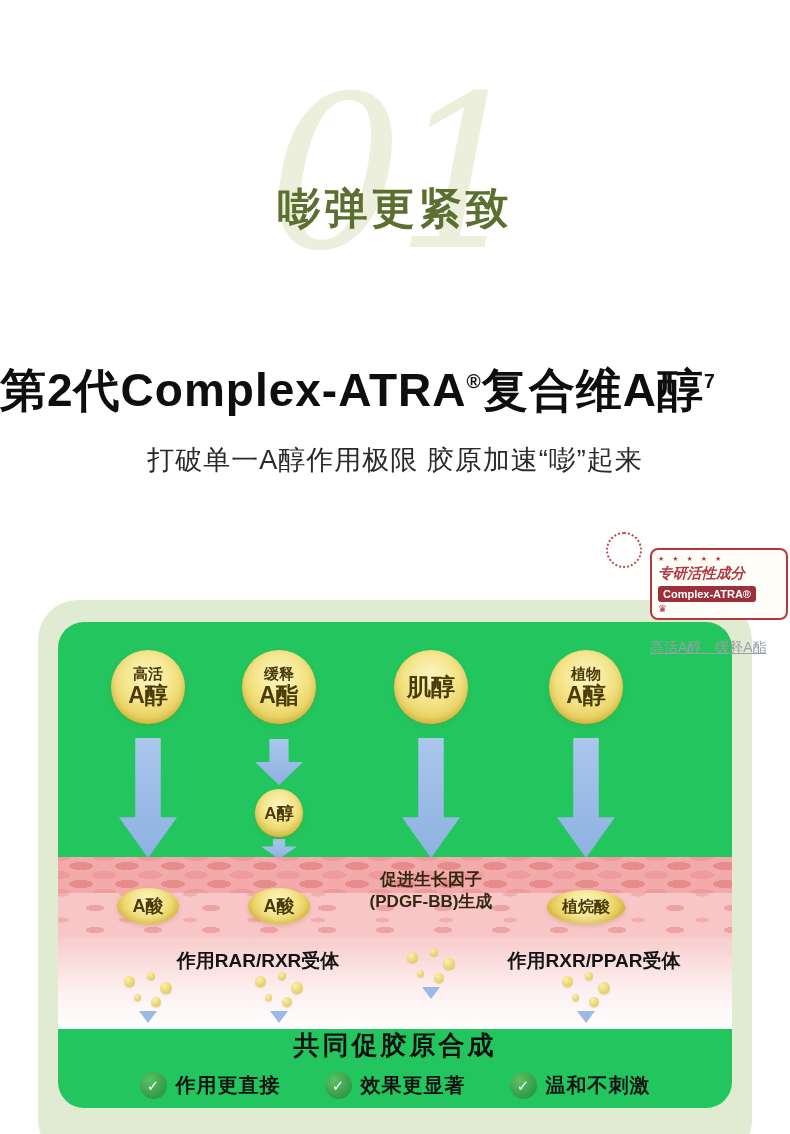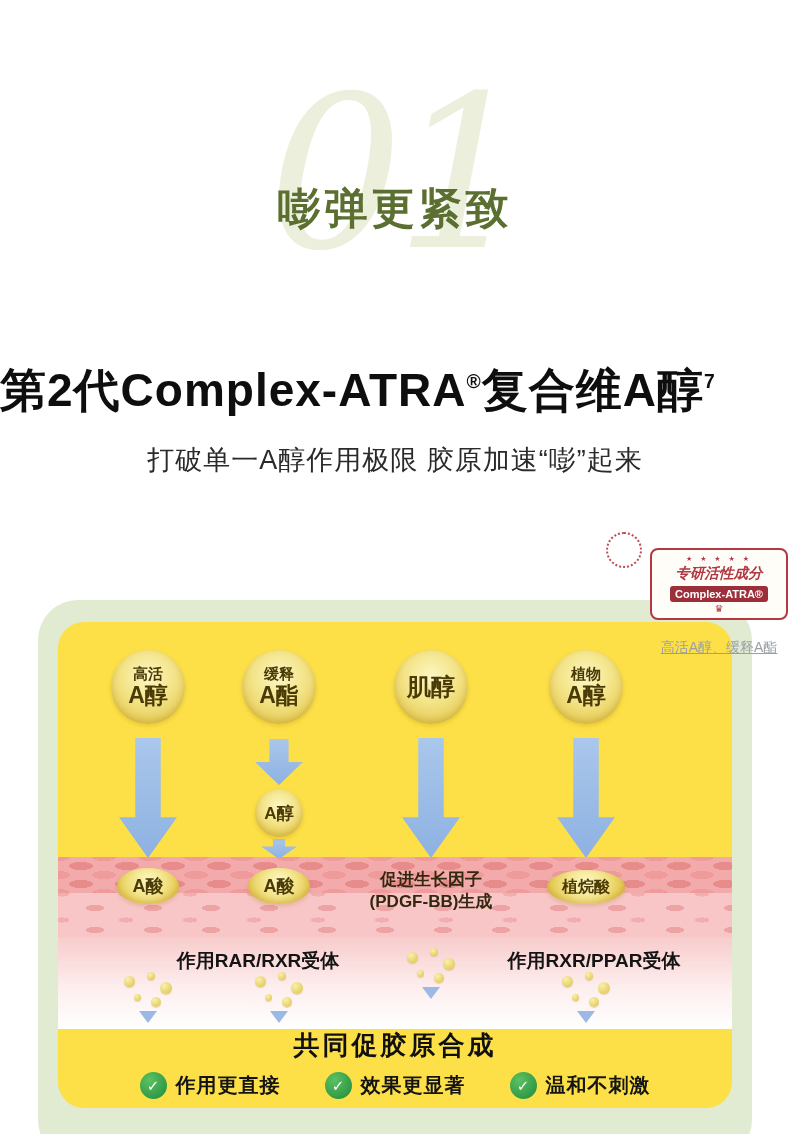--- a/index.html
+++ b/index.html
@@ -12,38 +12,38 @@
     font-size:212px;line-height:1;color:#ecefdc;letter-spacing:-8px;z-index:1;}
   .tagline{position:absolute;top:180px;left:0;right:0;text-align:center;
     font-size:43px;font-weight:800;color:#5b7030;letter-spacing:4px;z-index:2;}
   .main-title{position:absolute;top:360px;left:0;right:0;text-align:left;
     font-size:46px;font-weight:800;color:#0e0e0e;letter-spacing:1px;z-index:2;}
   .main-title sup{font-size:0.42em;vertical-align:18px;font-weight:800;}
   .subtitle{position:absolute;top:442px;left:0;right:0;text-align:center;
     font-size:27px;font-weight:500;color:#2a2a2a;letter-spacing:1px;z-index:2;}
 
   
-  .badge-wrap{position:absolute;left:630px;top:548px;width:138px;z-index:6;text-align:center;padding-left:20px;}
+  .badge-wrap{position:absolute;left:630px;top:548px;width:138px;z-index:6;padding-left:20px;}
   .badge-burst{position:absolute;left:-24px;top:-16px;width:32px;height:32px;
     border-radius:50%;border:2px dotted #c04a55;}
   .badge-box{position:relative;border:2px solid #b23842;border-radius:8px;
     background:#fffdf7;padding:5px 6px 4px;}
   .badge-stars{font-size:7px;color:#b23842;letter-spacing:3px;line-height:1;}
   .badge-title{font-size:14.5px;font-weight:800;font-style:italic;color:#b23842;
     margin-top:2px;white-space:nowrap;}
   .badge-pill{display:inline-block;background:#9d2f3a;color:#fff;font-size:11px;
     font-weight:700;border-radius:3px;padding:2px 5px;margin-top:3px;white-space:nowrap;}
   .badge-crown{font-size:10px;color:#b23842;line-height:1;margin-top:2px;}
   .badge-caption{margin-top:19px;font-size:14px;color:#9aa0a6;white-space:nowrap;text-decoration:underline;}
 
   
   .panel{position:absolute;left:38px;top:600px;width:714px;height:560px;
     background:#e0ebd2;border-radius:40px;z-index:3;}
   .panel-inner{position:absolute;left:20px;top:22px;width:674px;height:486px;
-    background:#fde047;border-radius:26px;overflow:hidden;}
+    background:#22c55e;border-radius:26px;overflow:hidden;}
 
   
   .gold{background:radial-gradient(circle at 50% 36%,#fdf7c4 0%,#f3e386 45%,#e5ca54 80%,#d8b93c 100%);
     box-shadow:inset 0 -3px 6px rgba(160,120,0,.28),0 2px 4px rgba(150,110,0,.22);}
   .source-circle{position:absolute;width:74px;height:74px;border-radius:50%;
     display:flex;flex-direction:column;align-items:center;justify-content:center;
     color:#4a3a06;z-index:2;text-align:center;}
   .source-small{font-size:15px;font-weight:700;line-height:1.15;}
   .source-large{font-size:23px;font-weight:800;line-height:1.15;}
   .source-single{font-size:24px;font-weight:800;}
@@ -72,21 +72,21 @@
     background-size:46px 18px,46px 18px;background-position:0 0,23px 9px;}
   .band-bottom{height:44px;background-color:#f8c6c6;
     background-image:
       radial-gradient(ellipse 14px 5px at center,#eda3a3 62%,rgba(0,0,0,0) 65%),
       radial-gradient(ellipse 11px 4px at center,#f0aeae 62%,rgba(0,0,0,0) 65%);
     background-size:58px 22px,64px 26px;background-position:8px 4px,36px 14px;}
   .band-fade{position:absolute;left:0;top:315px;width:674px;height:92px;
     background:linear-gradient(#f8cccc,#fdeeee 55%,#ffffff);z-index:1;}
 
   .band-pill{position:absolute;border-radius:50%;display:flex;align-items:center;
-    justify-content:center;font-weight:800;color:#4a3a06;z-index:2;}
+    justify-content:center;font-weight:800;color:#4a3a06;z-index:2;margin-top:20px;}
   .bp1{left:59px;top:246px;width:62px;height:36px;font-size:18px;}
   .bp2{left:190px;top:246px;width:62px;height:36px;font-size:18px;}
   .bp4{left:489px;top:248px;width:78px;height:34px;font-size:16px;}
   .pdgf{position:absolute;left:283px;top:247px;width:180px;text-align:center;
     font-size:17px;font-weight:800;color:#33280f;line-height:1.3;z-index:2;}
   .pdgf span{display:block;}
 
   
   .receptor{position:absolute;top:326px;font-size:19px;font-weight:800;color:#141414;
     text-align:center;z-index:2;}

